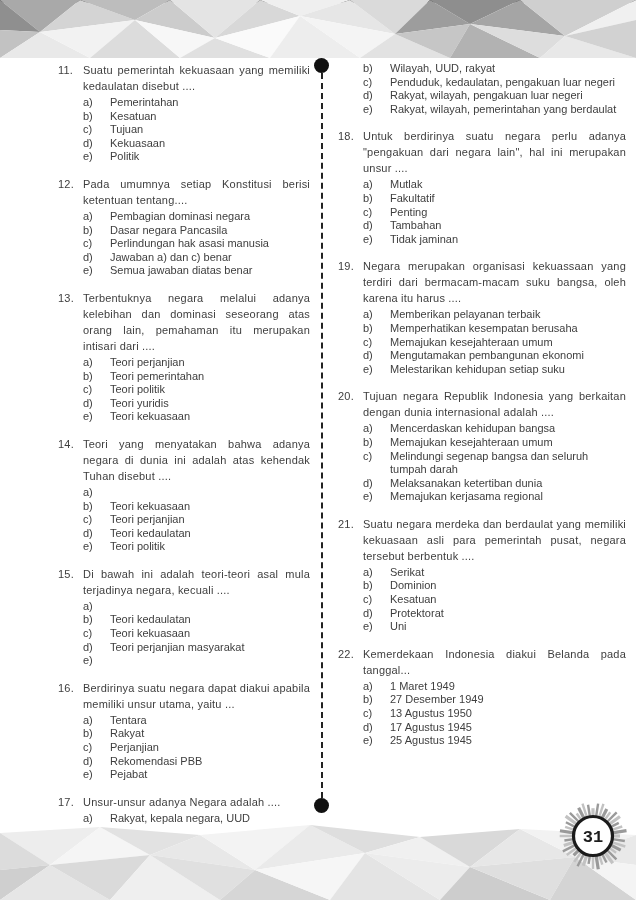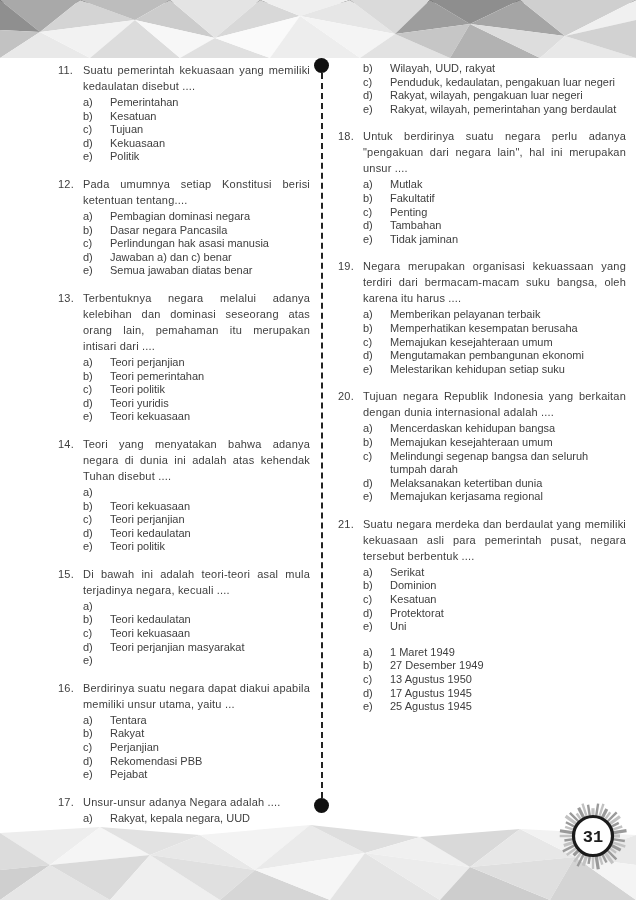--- a/index.html
+++ b/index.html
@@ -429,20 +429,24 @@
             <span class="opt-letter">d)</span>
             <span class="opt-text">Protektorat</span>
           </div>
           <div class="opt">
             <span class="opt-letter">e)</span>
             <span class="opt-text">Uni</span>
           </div>
         </div>
       </div>
       <div class="question">
+        <div class="q-head">
+          <span class="q-num">22.</span>
+          <div class="q-text">Kemerdekaan Indonesia diakui Belanda pada tanggal...</div>
+        </div>
         <div class="opts">
           <div class="opt">
             <span class="opt-letter">a)</span>
             <span class="opt-text">1 Maret 1949</span>
           </div>
           <div class="opt">
             <span class="opt-letter">b)</span>
             <span class="opt-text">27 Desember 1949</span>
           </div>
           <div class="opt">

